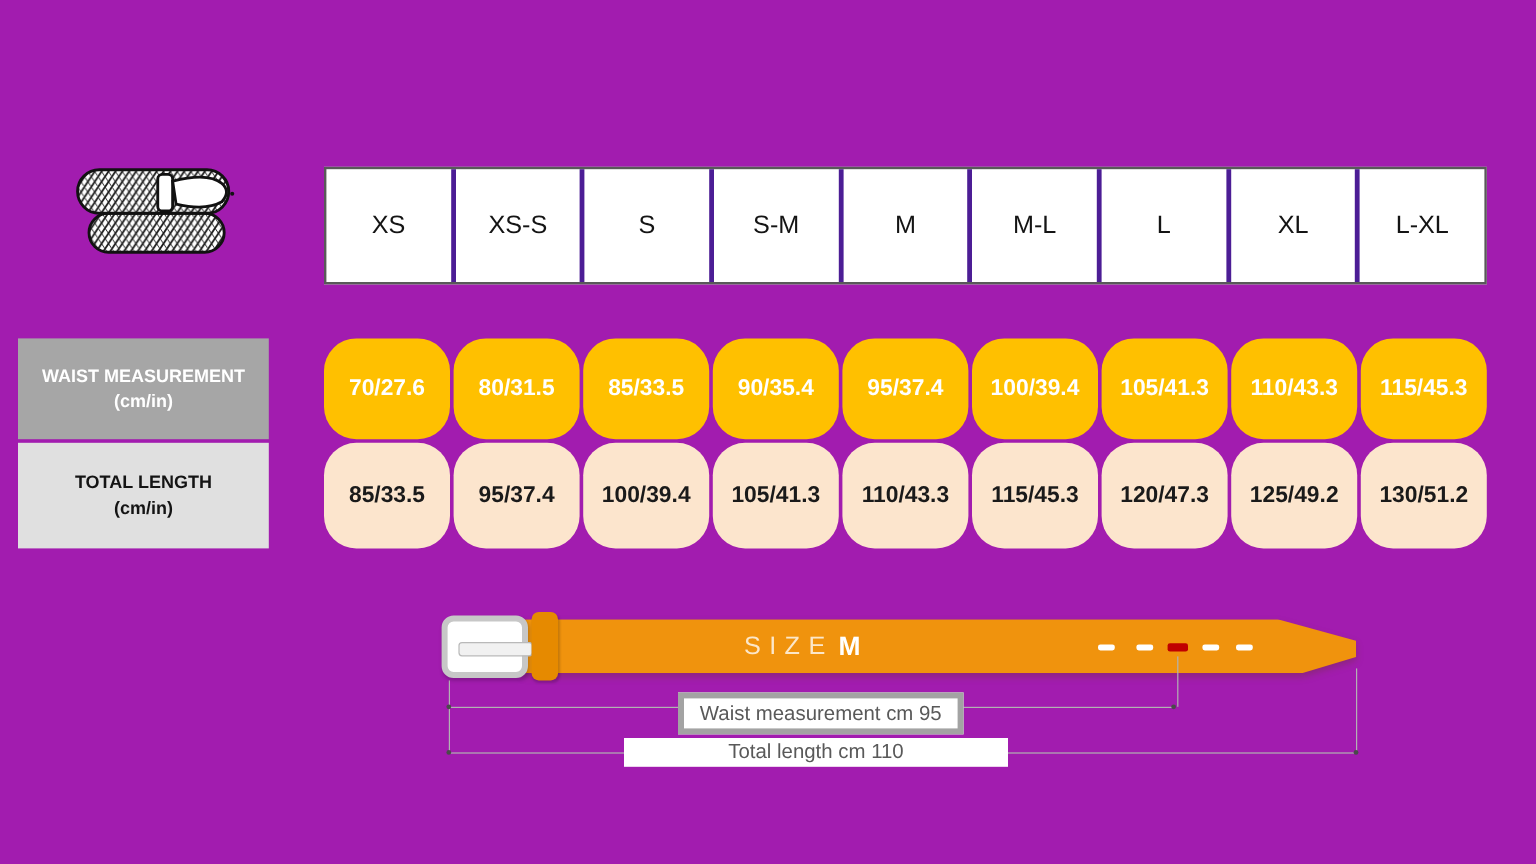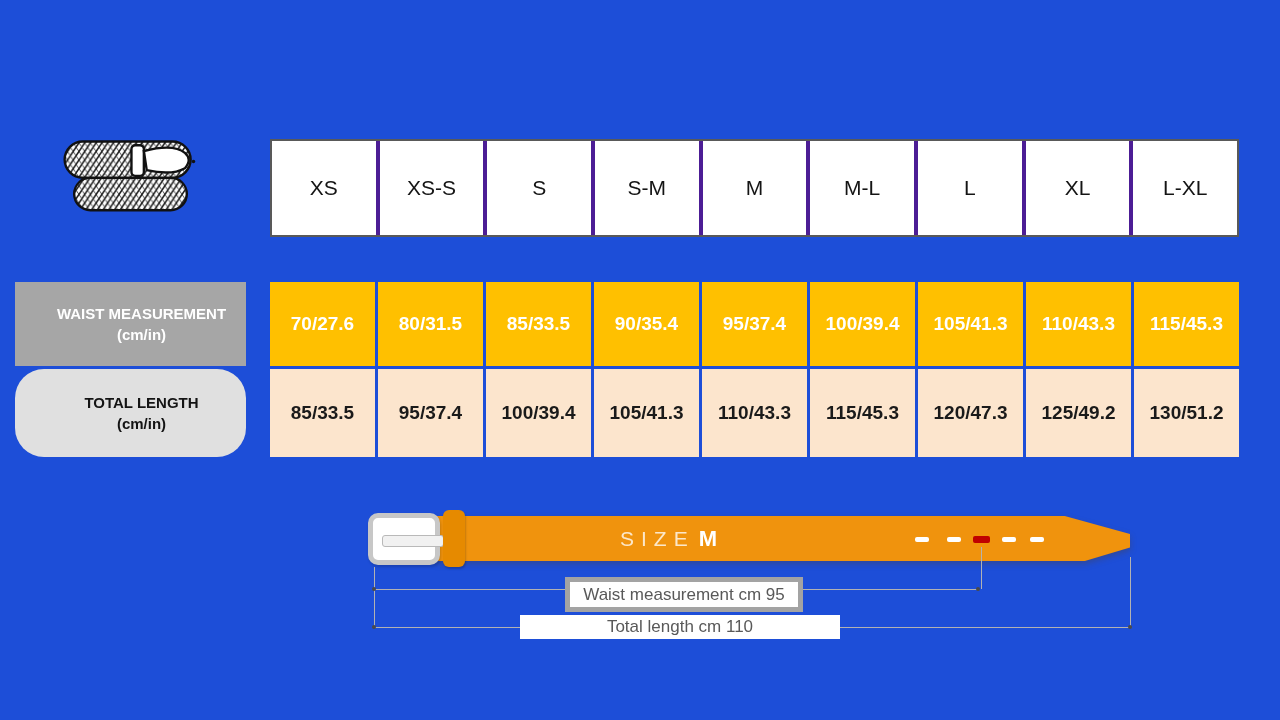--- a/index.html
+++ b/index.html
@@ -1,49 +1,49 @@
 <!DOCTYPE html>
 <html><head>
 <meta charset="utf-8">
 <style>
   html,body{margin:0;padding:0;background:#fff;}
   .canvas{
-    position:relative;width:1280px;height:720px;background:#1d4ed8;
+    position:relative;width:1280px;height:720px;background:#a21caf;
     font-family:"Liberation Sans", sans-serif;overflow:hidden;
   }
 
   
   .size-header{
     position:absolute;left:270px;top:139px;width:969px;height:98px;
     display:flex;border:2px solid #595959;box-sizing:border-box;background:#fff;
   }
   .size-header .hcell{
     flex:1;display:flex;align-items:center;justify-content:center;
     font-size:21px;color:#141414;border-left:4px solid #4c1d95;
   }
   .size-header .hcell:first-child{border-left:none;}
 
   
   .rowlabel{
     position:absolute;left:15px;width:209px;
     display:flex;flex-direction:column;align-items:center;justify-content:center;
-    text-align:center;font-weight:bold;font-size:15px;line-height:1.4;padding-left:22px;
+    text-align:center;font-weight:bold;font-size:15px;line-height:1.4;
   }
   .rowlabel.waist{top:282px;height:84px;background:#a6a6a6;color:#ffffff;}
-  .rowlabel.total{top:369px;height:88px;background:#e0e0e0;color:#141414;border-radius:29px;}
+  .rowlabel.total{top:369px;height:88px;background:#e0e0e0;color:#141414;}
 
   
   .valrow{
     position:absolute;left:270px;width:969px;display:flex;gap:3px;
   }
   .valrow.waist{top:282px;height:84px;}
   .valrow.total{top:369px;height:88px;}
   .valrow .vcell{
     flex:1;display:flex;align-items:center;justify-content:center;
-    font-weight:bold;font-size:19px;
+    font-weight:bold;font-size:19px;border-radius:27px;
   }
   .valrow.waist .vcell{background:#FFC000;color:#ffffff;}
   .valrow.total .vcell{background:#FCE5CD;color:#1a1a1a;}
 
   
   .belt-icon{position:absolute;left:58px;top:130px;width:145px;height:105px;}
 
   
   .strap-wrap{position:absolute;left:436px;top:516px;width:694px;height:45px;
     filter:drop-shadow(0 3px 3px rgba(90,60,10,0.30));}

